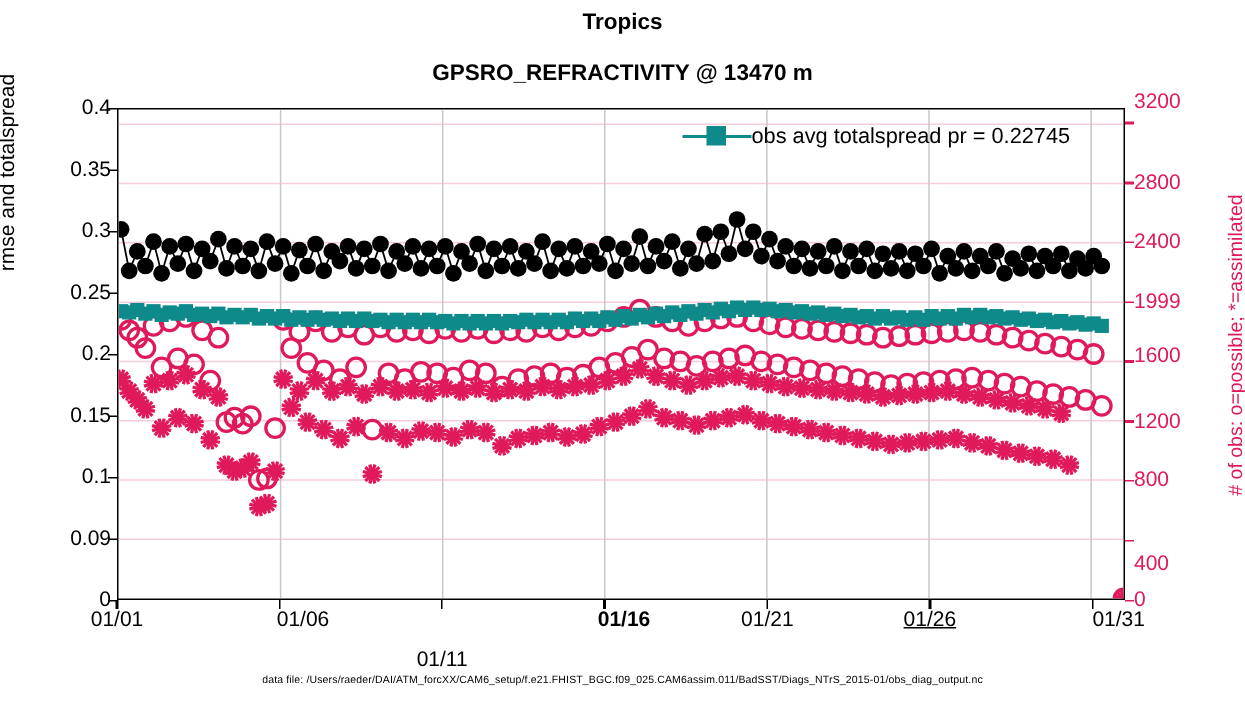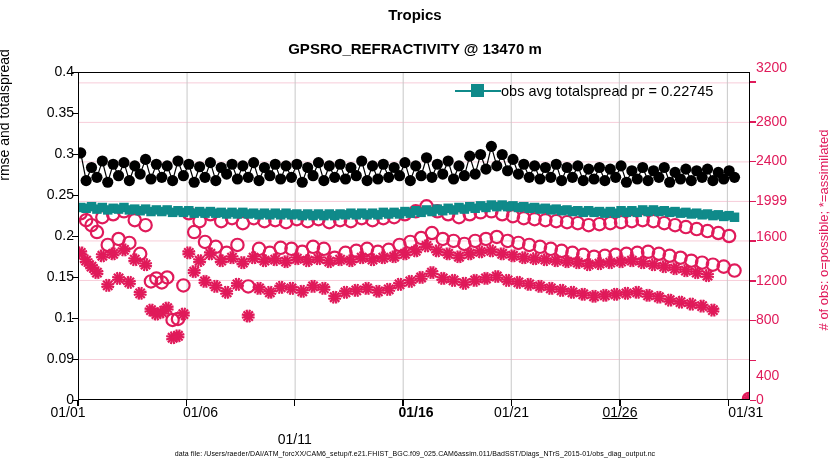--- a/index.html
+++ b/index.html
@@ -112,22 +112,22 @@
       <div class="ytick-r" style="top: 360px; margin-top: 16px;">400</div>
       <div class="ytick-r" style="top: 320.485px;">800</div>
       <div class="ytick-r" style="top: 280.727px;">1200</div>
       <div class="ytick-r" style="top: 237px;">1600</div>
       <div class="ytick-r" style="top: 201.212px;">1999</div>
       <div class="ytick-r" style="top: 161.455px;">2400</div>
       <div class="ytick-r" style="top: 121.697px;">2800</div>
       <div class="ytick-r" style="top: 68px;">3200</div>
     </div>
   <div id="xlabels">
-      <div class="xtick" style="left: 68px;">01/01</div>
-      <div class="xtick" style="left: 183px; text-align: right;">01/06</div>
+      <div class="xtick" style="left: 78px;">01/01</div>
+      <div class="xtick" style="left: 202px;">01/06</div>
       <div class="xtick" style="left: 294.774px; margin-top: 27px;">01/11</div>
       <div class="xtick" style="left: 416px; font-weight: bold;">01/16</div>
       <div class="xtick" style="left: 511.548px;">01/21</div>
       <div class="xtick" style="left: 619.935px; text-decoration: underline;">01/26</div>
       <div class="xtick" style="left: 728.323px; text-align: right;">01/31</div>
     </div>
   <div id="tickmarks">
       <div class="tickmark" style="left: 72px; top: 399.5px; width: 6px; height: 1.4px; background: rgb(0, 0, 0);"></div>
       <div class="tickmark" style="left: 72px; top: 358.5px; width: 6px; height: 1.4px; background: rgb(0, 0, 0);"></div>
       <div class="tickmark" style="left: 72px; top: 317.5px; width: 6px; height: 1.4px; background: rgb(0, 0, 0);"></div>

